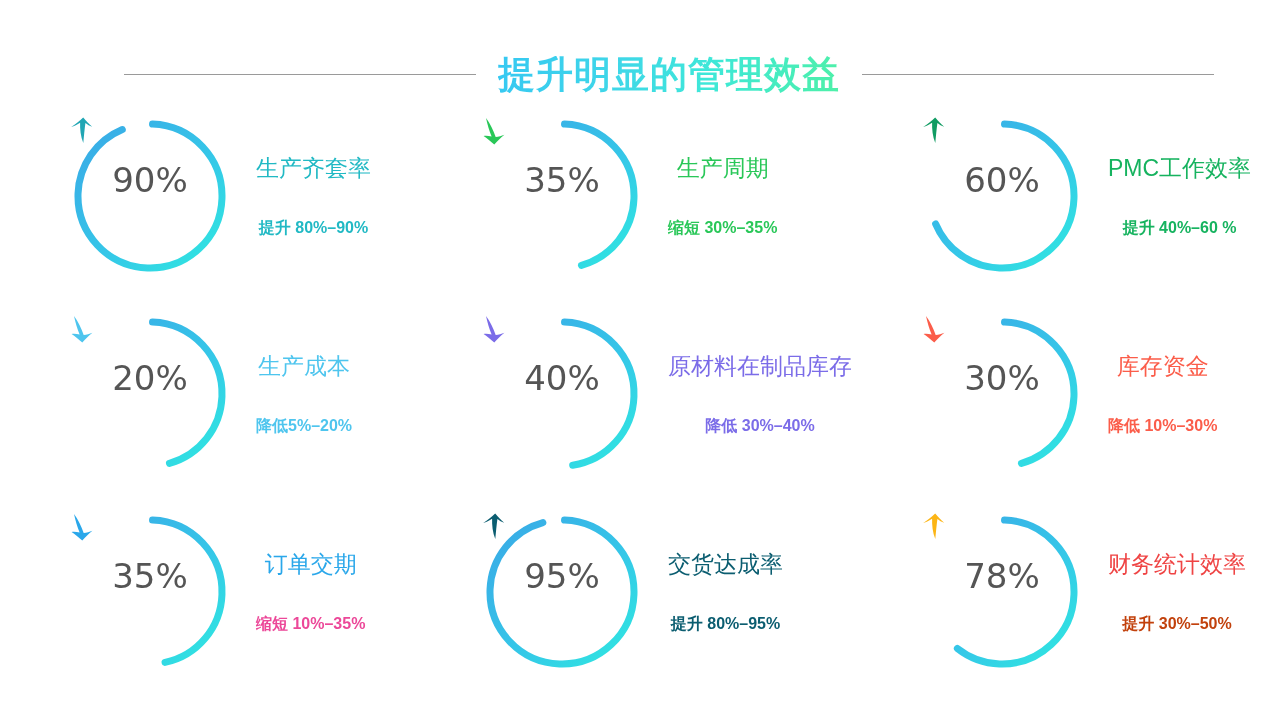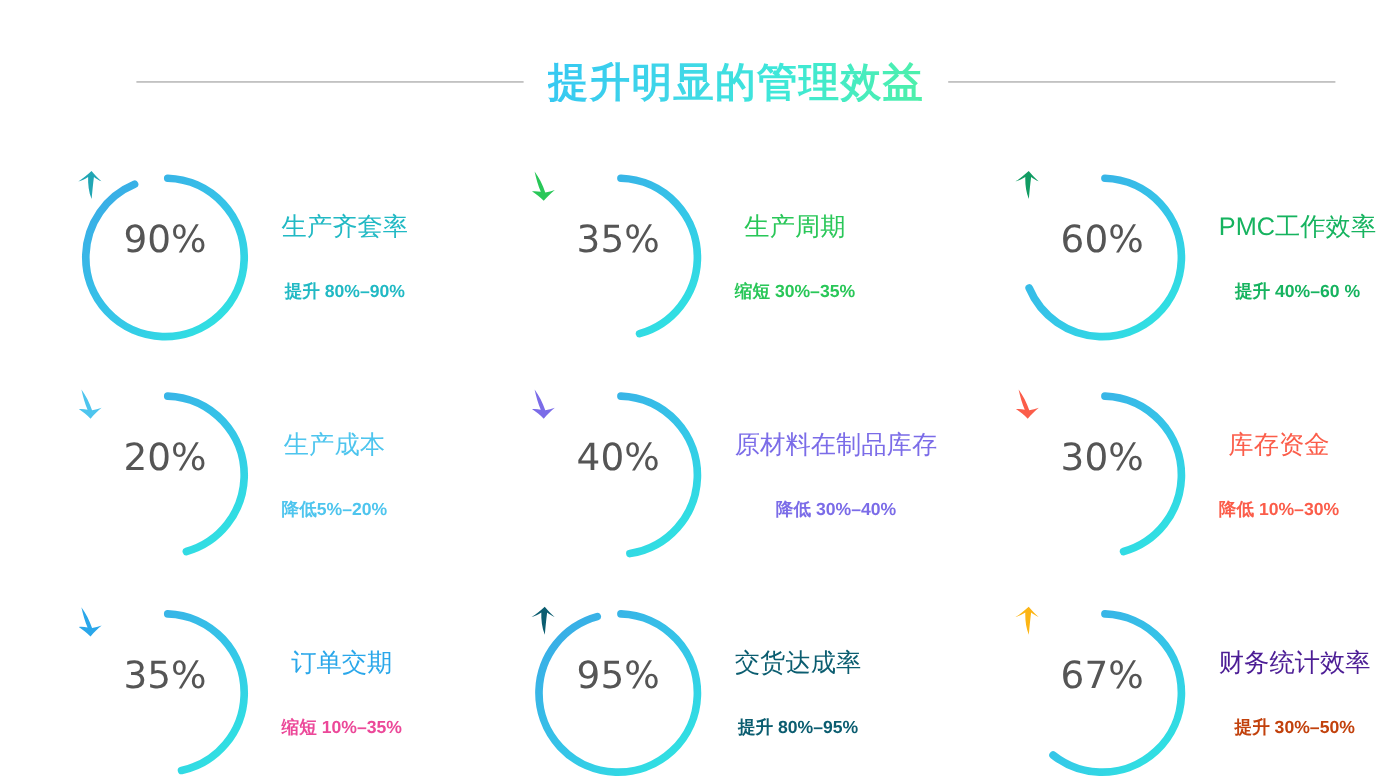--- a/index.html
+++ b/index.html
@@ -55,21 +55,21 @@
     top: 116px;
     width: 1264px;
     height: 594px;
     display: grid;
     grid-template-columns: repeat(3, 1fr);
     grid-template-rows: repeat(3, 198px);
   }
   .cell {
     position: relative;
     display: flex;
-    align-items: flex-end;
+    align-items: flex-start;
   }
   .cell-inner {
     display: flex;
     align-items: center;
     margin-left: 70px;
   }
 
   
   .donut {
     position: relative;
@@ -372,27 +372,27 @@
             <defs>
               <linearGradient id="grad8" x1="1" y1="0" x2="0" y2="1">
                 <stop offset="0%" stop-color="#3aa8e6"></stop>
                 <stop offset="55%" stop-color="#35c6e8"></stop>
                 <stop offset="100%" stop-color="#2fe9e0"></stop>
               </linearGradient>
             </defs>
             <circle cx="80" cy="80" r="72" fill="none" stroke="url(#grad8)" stroke-width="7" stroke-linecap="round" stroke-dasharray="271.43 180.96" transform="rotate(-88 80 80)"></circle>
           </svg>
           <div class="donut-center">
-            <div class="pct-value">67%</div>
+            <div class="pct-value">78%</div>
             <div class="trend-arrow">
               <svg width="26" height="30" viewBox="0 0 26 30">
                 <path d="M13.2 1.5 C 9.2 5.2 5.0 8.6 1.2 11.0 C 4.2 10.0 7.4 8.6 10.1 6.8 C 9.9 13.0 10.6 20.5 13.3 27.0 C 13.9 20.2 14.6 12.9 15.4 6.9 C 17.3 8.4 19.6 9.8 22.2 10.8 C 19.3 8.2 16.0 5.0 13.2 1.5 Z" fill="#fcb515"></path>
               </svg>
             </div>
           </div>
         </div>
         <div class="labels">
-          <div class="metric-title" style="color: #4c1d95;">财务统计效率</div>
+          <div class="metric-title" style="color: #ef4444;">财务统计效率</div>
           <div class="metric-sub" style="color: #c2410c;">提升 30%–50%</div>
         </div>
       </div>
     </div>
   </div>
 
 </body></html>

